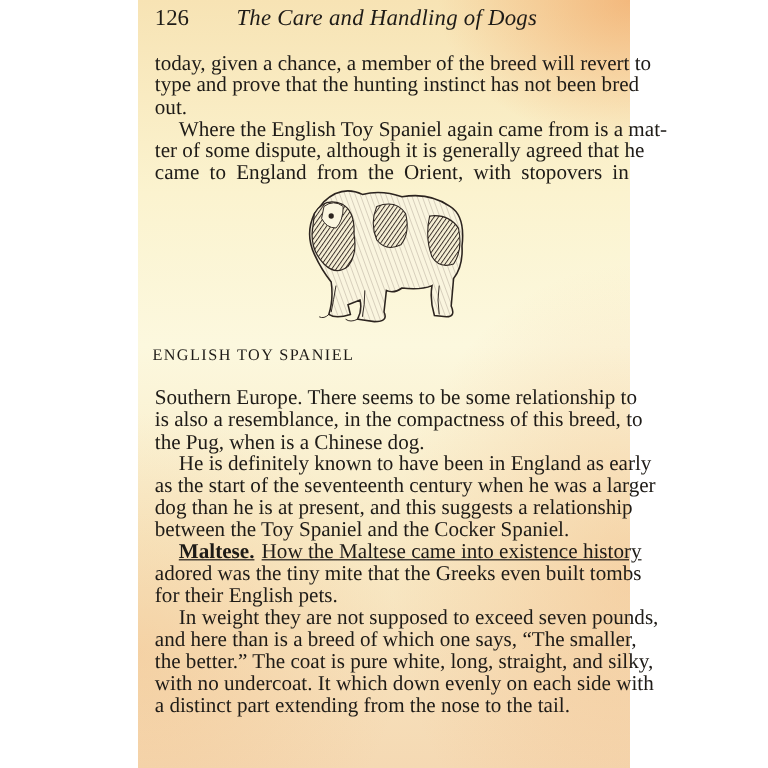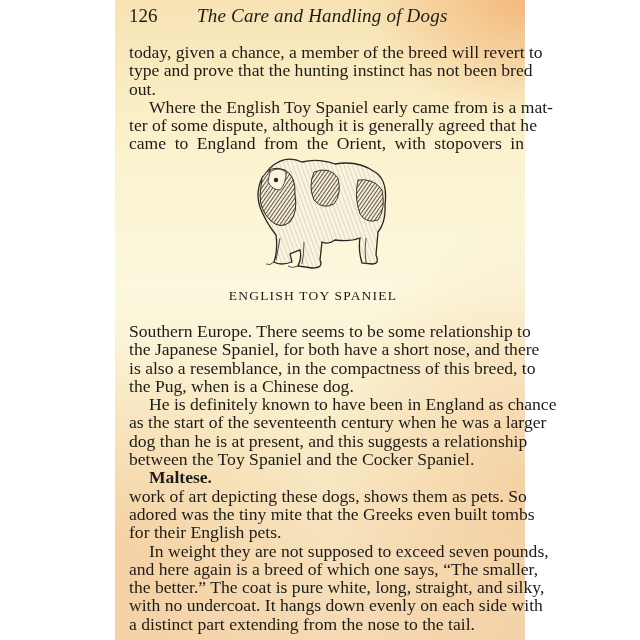--- a/index.html
+++ b/index.html
@@ -67,44 +67,43 @@
     .block2 { top: 322px; }
     .figure {
       position: absolute;
       left: 125px;
       top: 150px;
       width: 160px;
       height: 130px;
     }
     .caption {
       position: absolute;
-      left: 0;
+      left: 12px;
       width: 396px;
       top: 288px;
-      text-align: center;
       font-size: 13.5px;
       letter-spacing: 1.2px;
     }
     .bold { font-weight: bold; }
   </style>
 </head>
 <body>
 
 <div class="page">
 
   <div class="running-head">
     <span class="page-number">126</span>
     <span class="running-title">The Care and Handling of Dogs</span>
   </div>
 
   <div class="body-text block1">
     <span class="line">today, given a chance, a member of the breed will revert to</span>
     <span class="line">type and prove that the hunting instinct has not been bred</span>
     <span class="line last">out.</span>
-    <span class="line" style="padding-left:20px;box-sizing:border-box;">Where the English Toy Spaniel early came from is a mat-</span>
+    <span class="line" style="padding-left:20px;box-sizing:border-box;">Where the English Toy Spaniel again came from is a mat-</span>
     <span class="line">ter of some dispute, although it is generally agreed that he</span>
     <span class="line">came to England from the Orient, with stopovers in</span>
   </div>
 
   <div class="figure">
     <svg width="160" height="130" viewBox="0 0 160 130" xmlns="http://www.w3.org/2000/svg">
       <defs>
         <pattern id="hatch" width="3" height="3" patternUnits="userSpaceOnUse" patternTransform="rotate(35)">
           <rect width="3" height="3" fill="#f6efd5"></rect>
           <line x1="0" y1="0" x2="0" y2="3" stroke="#3a302a" stroke-width="1.6"></line>
@@ -131,34 +130,33 @@
       <path d="M126 88 Q124 100 126 112" stroke="#2c241f" stroke-width="0.8" fill="none"></path>
       <path d="M34 112 Q30 116 26 114" stroke="#2c241f" stroke-width="0.8" fill="none"></path>
       <path d="M58 116 Q52 119 48 116" stroke="#2c241f" stroke-width="0.8" fill="none"></path>
     </svg>
   </div>
 
   <div class="caption">ENGLISH TOY SPANIEL</div>
 
   <div class="body-text block2">
     <span class="line">Southern Europe. There seems to be some relationship to</span>
-    <span class="line">the Japanese Spaniel, for both have a short nose, and there</span>
     <span class="line">is also a resemblance, in the compactness of this breed, to</span>
     <span class="line last">the Pug, when is a Chinese dog.</span>
-    <span class="line" style="padding-left:20px;box-sizing:border-box;">He is definitely known to have been in England as chance</span>
+    <span class="line" style="padding-left:20px;box-sizing:border-box;">He is definitely known to have been in England as early</span>
     <span class="line">as the start of the seventeenth century when he was a larger</span>
     <span class="line">dog than he is at present, and this suggests a relationship</span>
     <span class="line last">between the Toy Spaniel and the Cocker Spaniel.</span>
-    <span class="line" style="padding-left:20px;box-sizing:border-box;display:flex;">
+    <span class="line" style="padding-left:20px;box-sizing:border-box;display:flex;text-decoration:underline;">
       <span class="bold" style="margin-right:6px;">Maltese.</span>
+      <span style="flex:1;text-align:justify;text-align-last:justify;">How the Maltese came into existence history</span>
     </span>
-    <span class="line">work of art depicting these dogs, shows them as pets. So</span>
     <span class="line">adored was the tiny mite that the Greeks even built tombs</span>
     <span class="line last">for their English pets.</span>
     <span class="line" style="padding-left:20px;box-sizing:border-box;">In weight they are not supposed to exceed seven pounds,</span>
-    <span class="line">and here again is a breed of which one says, “The smaller,</span>
+    <span class="line">and here than is a breed of which one says, “The smaller,</span>
     <span class="line">the better.” The coat is pure white, long, straight, and silky,</span>
-    <span class="line">with no undercoat. It hangs down evenly on each side with</span>
+    <span class="line">with no undercoat. It which down evenly on each side with</span>
     <span class="line last">a distinct part extending from the nose to the tail.</span>
 
   </div>
 
 </div>
 
 </body></html>

